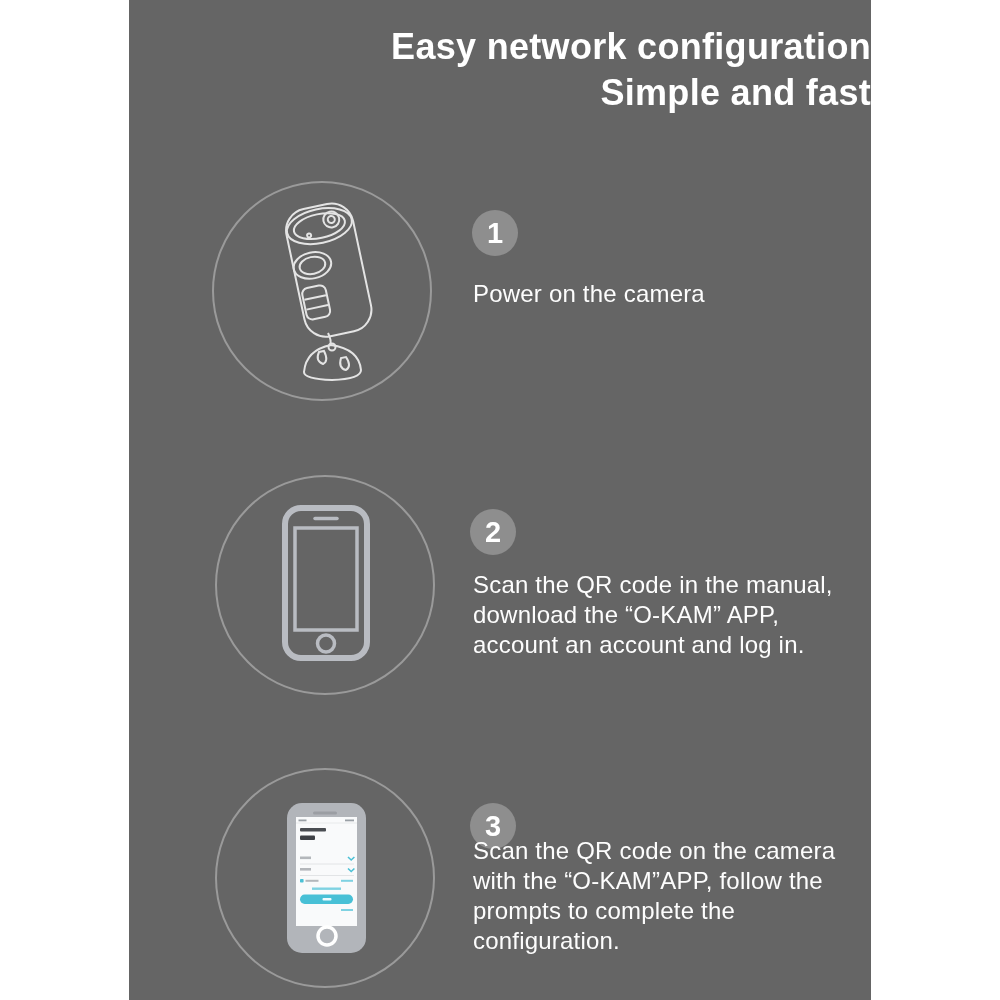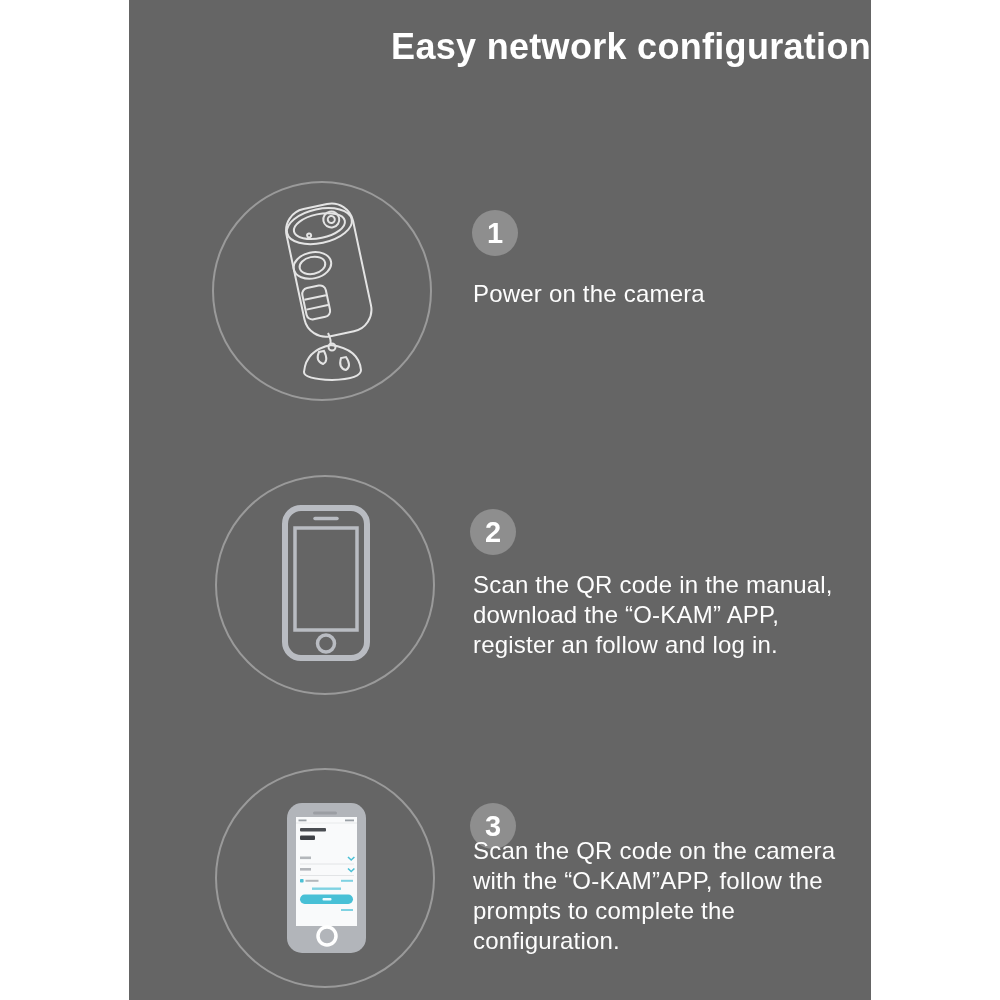--- a/index.html
+++ b/index.html
@@ -40,20 +40,21 @@
   .t2{left:473px;top:570px;}
   .t3{left:473px;top:836px;}
 </style>
 </head>
 <body>
 
 <div class="panel"></div>
 
 <div class="title">
   <div>Easy network configuration</div>
+  <div>Simple and fast</div>
 </div>
 
 <div class="step-circle c1">
   <svg width="220" height="220" viewBox="0 0 220 220">
     <g fill="none" stroke="#e4e4e4" stroke-width="2">
       <g transform="rotate(-12 118 95)">
         <rect x="84" y="24" width="68" height="130" rx="22"></rect>
         <ellipse cx="118" cy="44" rx="33" ry="17"></ellipse>
         <ellipse cx="118" cy="44" rx="26" ry="12"></ellipse>
         <circle cx="131" cy="40" r="8"></circle>
@@ -86,21 +87,21 @@
       <line x1="100" y1="43.5" x2="122" y2="43.5" stroke-width="3.5" stroke-linecap="round"></line>
       <circle cx="111" cy="168.5" r="8.5" stroke-width="3.5"></circle>
     </g>
   </svg>
 </div>
 <div class="badge b2">
   <span>2</span>
 </div>
 <div class="step-text t2">Scan the QR code in the manual,
 download the “O-KAM” APP,
-register an follow and log in.</div>
+account an account and log in.</div>
 
 <div class="step-circle c3">
   <svg width="220" height="220" viewBox="0 0 220 220">
     <rect x="72" y="35" width="79" height="150" rx="15" fill="#b2b5ba"></rect>
     <rect x="98" y="43.5" width="24" height="3" rx="1.5" fill="#9b9ea3"></rect>
     <rect x="81" y="49" width="61" height="109" fill="#f9fafb"></rect>
 
     <rect x="83.5" y="51.5" width="8" height="1.8" fill="#9aa0a6"></rect>
     <rect x="130" y="51.5" width="9" height="1.8" fill="#9aa0a6"></rect>
     <line x1="81" y1="55" x2="142" y2="55" stroke="#e4e6e8" stroke-width="0.8"></line>

